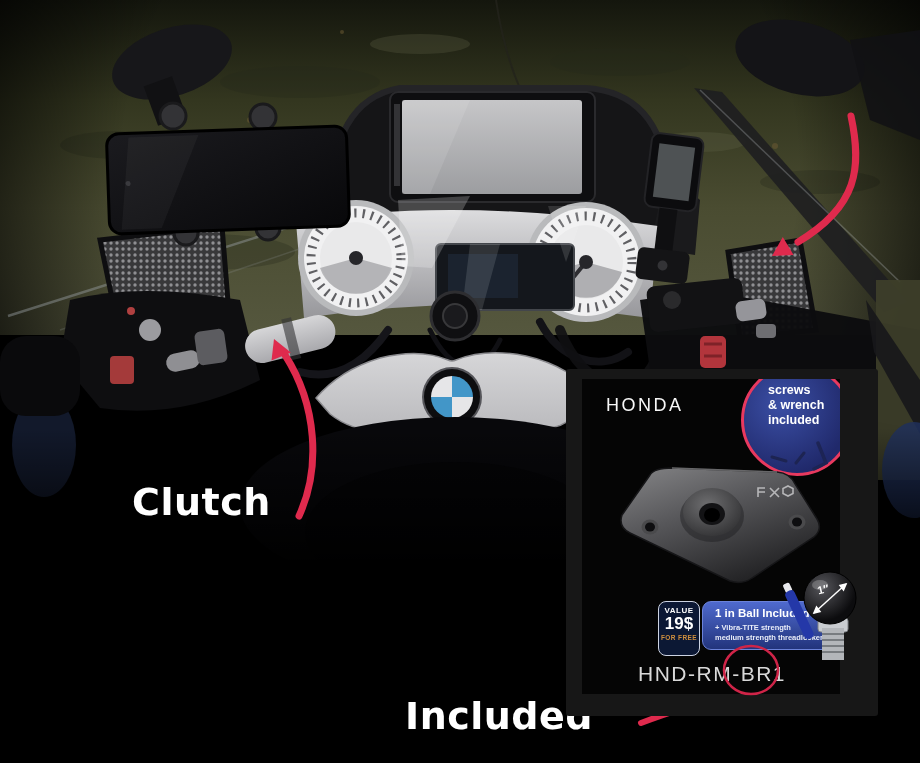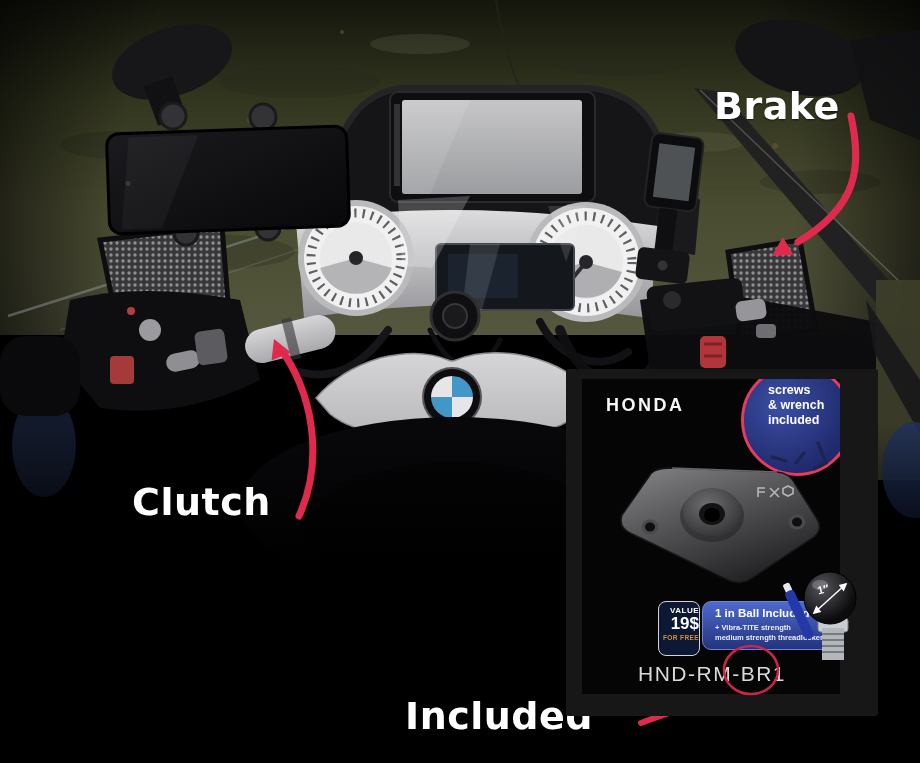--- a/index.html
+++ b/index.html
@@ -11,31 +11,31 @@
         text-shadow:0 1px 2px rgba(0,0,0,.6);white-space:nowrap;}
   #brakeLabel{left:714px;top:84px;}
   #clutchLabel{left:132px;top:480px;}
   #placementLabel{left:405px;top:694px;}
 
   
   .panel{position:absolute;left:566px;top:369px;width:312px;height:347px;
          background:#171717;border-radius:3px;}
   .panel-inner{position:absolute;left:16px;top:10px;width:258px;height:315px;
                background:#050505;overflow:hidden;}
-  .brand{position:absolute;left:24px;top:16px;color:#f7f7f7;font-size:18px;font-weight:700;
+  .brand{position:absolute;left:24px;top:16px;color:#f7f7f7;font-size:18px;font-weight:400;
          letter-spacing:2.5px;}
   .badge{position:absolute;left:159px;top:-15px;width:112px;height:112px;border-radius:50%;
          background:radial-gradient(circle at 35% 35%, #3b4fa5, #20296b 72%);
          border:3px solid #e8395f;box-sizing:border-box;}
   .badge-text{position:absolute;left:24px;top:16px;color:#fff;font-size:12.5px;font-weight:700;
               line-height:1.18;}
   .badge-tools{position:absolute;left:22px;top:74px;}
   .plate-svg{position:absolute;left:30px;top:80px;}
   .value{position:absolute;left:76px;top:222px;width:40px;height:49px;background:#0c1834;
-         border:1px solid #ccd3e3;border-radius:8px;text-align:right;color:#fff;
+         border:1px solid #ccd3e3;border-radius:8px;text-align:center;color:#fff;
          padding-top:4px;box-sizing:content-box;}
   .value .v1{font-size:8px;font-weight:700;letter-spacing:.5px;}
   .value .v2{font-size:17px;font-weight:800;line-height:1.05;}
   .value .v3{font-size:6.5px;font-weight:700;color:#cf8f3e;letter-spacing:.4px;margin-top:1px;}
   .pill{position:absolute;left:120px;top:222px;width:130px;height:49px;border-radius:9px;
         background:linear-gradient(#4f6ace,#22347c);border:1px solid #6b82d8;
         box-sizing:border-box;padding:5px 0 0 12px;color:#fff;}
   .pill .p1{font-size:11.5px;font-weight:800;}
   .pill .p2{font-size:7.5px;font-weight:700;color:#e9edf9;margin-top:4px;line-height:1.3;}
   .pill .p3{font-size:7.5px;font-weight:700;color:#e9edf9;line-height:1.3;}
@@ -289,21 +289,20 @@
       <path d="M299,516 C321,468 317,405 285,355"></path>
       <path d="M641,723 C664,714 678,710 700,703" stroke-width="6"></path>
     </g>
     <g fill="#df2a4d">
       <polygon points="772,256 782.8,237.1 793.6,255.1"></polygon>
       <polygon points="274,339 290.9,352.5 271.5,360.5"></polygon>
       <polygon points="721,696 706.7,713.5 698.5,694.1"></polygon>
     </g>
   </svg>
 
-  <div class="anno" id="brakeLabel">Brake</div>
   <div class="anno" id="clutchLabel">Clutch</div>
   <div class="anno" id="placementLabel">Included</div>
 
   <div class="panel">
     <div class="panel-inner">
 
       <div class="brand">HONDA</div>
 
       <div class="badge">
         <div class="badge-text">

